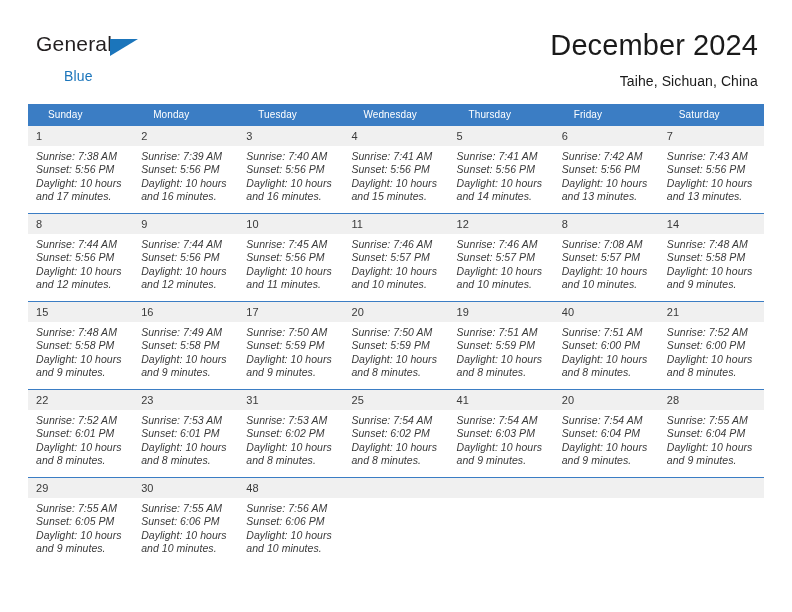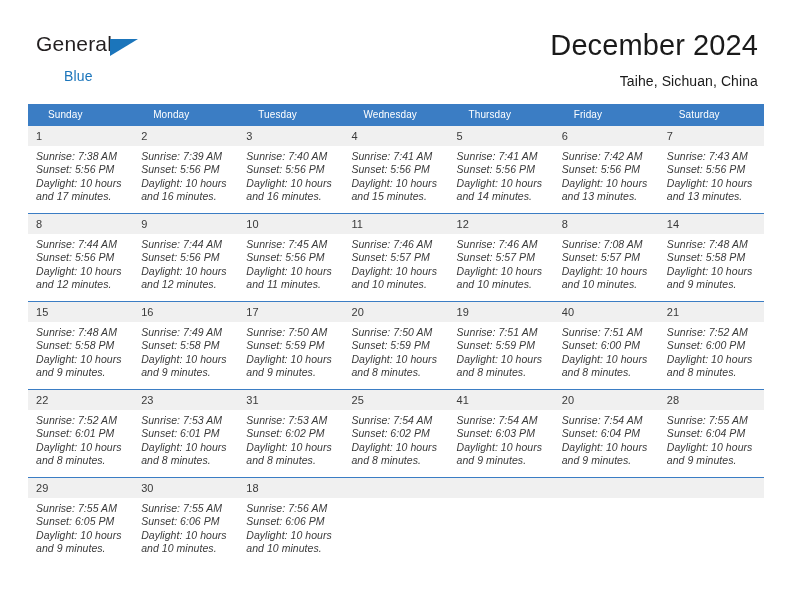--- a/index.html
+++ b/index.html
@@ -437,21 +437,21 @@
           <td>
             <div class="daynum">30</div>
             <div class="info">
               <div>Sunrise: 7:55 AM</div>
               <div>Sunset: 6:06 PM</div>
               <div>Daylight: 10 hours</div>
               <div>and 10 minutes.</div>
             </div>
           </td>
           <td>
-            <div class="daynum">18</div>
+            <div class="daynum">48</div>
             <div class="info">
               <div>Sunrise: 7:56 AM</div>
               <div>Sunset: 6:06 PM</div>
               <div>Daylight: 10 hours</div>
               <div>and 10 minutes.</div>
             </div>
           </td>
           <td class="cell-blank">
             <div class="daynum"></div>
           </td>

